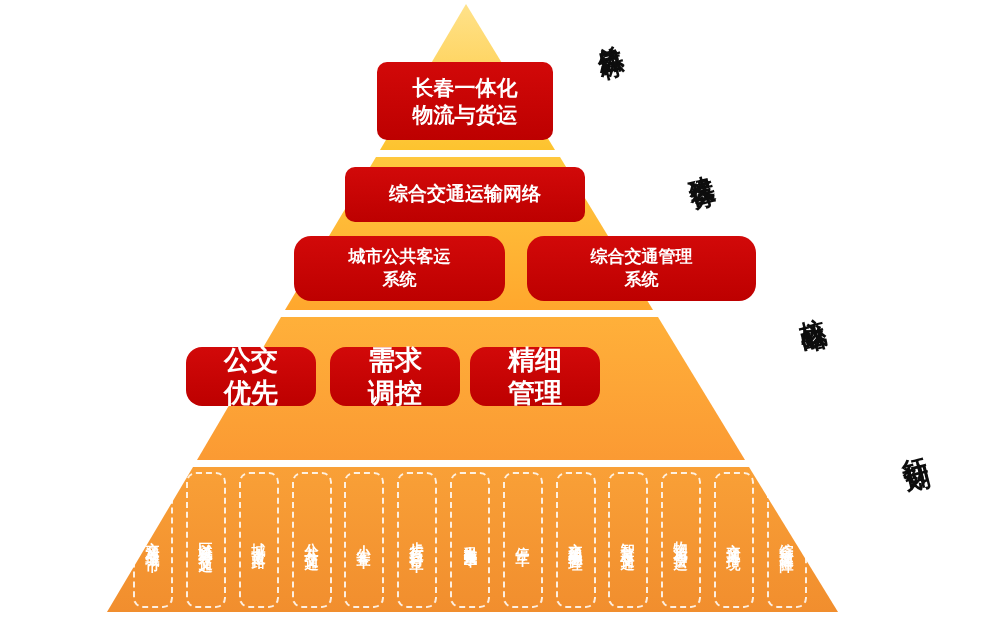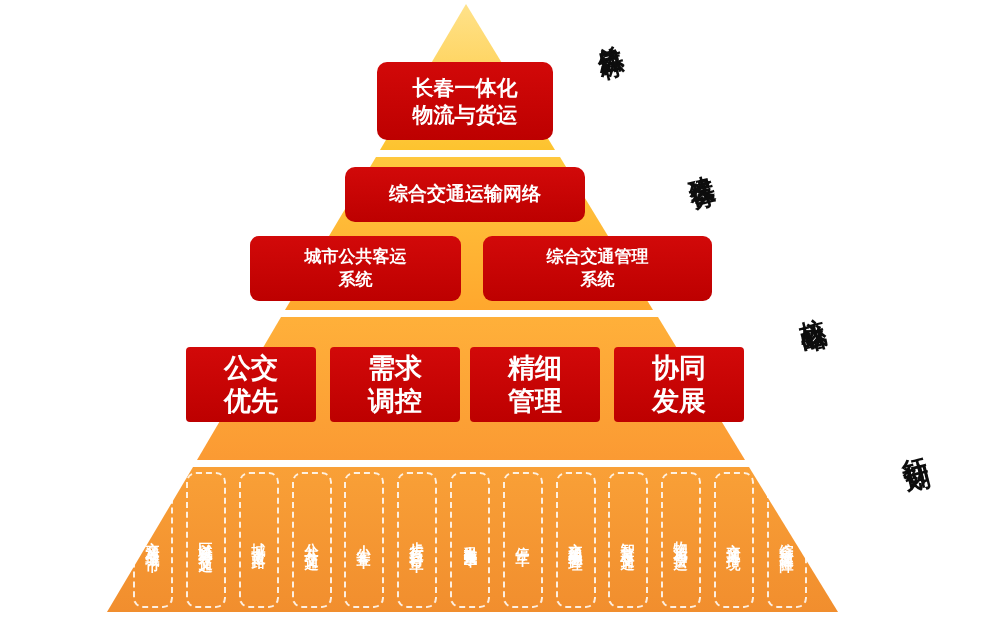--- a/index.html
+++ b/index.html
@@ -16,24 +16,24 @@
           clip-path:polygon(281px 0,658px 0,745px 143px,197px 143px);}
   .tier-4{top:467px;height:145px;background:linear-gradient(180deg,#f9a037 0%,#f18e2e 100%);
           clip-path:polygon(193px 0,749px 0,838px 145px,107px 145px);}
 
   
   .redbox{position:absolute;background:linear-gradient(180deg,#d20909 0%,#bd0000 100%);
           border-radius:10px;color:#ffffff;font-weight:700;text-align:center;
           display:flex;flex-direction:column;align-items:center;justify-content:center;line-height:1.3;}
   .goal-box{left:377px;top:62px;width:176px;height:78px;font-size:21px;}
   .network-box{left:345px;top:167px;width:240px;height:55px;font-size:19px;}
-  .system-box{top:236px;height:65px;font-size:17px;border-radius:9px;}
+  .system-box{top:236px;height:65px;font-size:17px;border-radius:17px;margin-left:44px;}
   .passenger-box{left:250px;width:211px;}
   .management-box{left:483px;width:229px;}
-  .strategy-box{top:347px;width:130px;height:75px;font-size:27px;line-height:1.22;border-radius:4px;}
+  .strategy-box{top:347px;width:130px;height:59px;font-size:27px;line-height:1.22;border-radius:16px;}
   .strategy-0{left:186px;} .strategy-1{left:330px;} .strategy-2{left:470px;} .strategy-3{left:614px;}
 
   
   .action-item{position:absolute;top:472px;width:40px;height:136px;
                border:2px dashed rgba(255,255,255,0.85);border-radius:10px;box-sizing:border-box;
                display:flex;align-items:center;justify-content:center;}
   .action-item .vtext{writing-mode:vertical-rl;text-orientation:upright;
                color:#ffffff;font-weight:700;font-size:14px;letter-spacing:4px;white-space:nowrap;}
   .action-item.mid .vtext{letter-spacing:3px;}
   .action-item.dense .vtext{font-size:13px;letter-spacing:1px;}
@@ -79,24 +79,20 @@
     <span>优先</span>
   </div>
   <div class="redbox strategy-box strategy-2">
     <span>精细</span>
     <span>管理</span>
   </div>
   <div class="redbox strategy-box strategy-1">
     <span>需求</span>
     <span>调控</span>
   </div>
-  <div class="redbox strategy-box strategy-3">
-    <span>协同</span>
-    <span>发展</span>
-  </div>
 
   <div class="action-item" style="left:133px">
     <span class="vtext">交通与城市</span>
   </div>
   <div class="action-item mid" style="left:186px">
     <span class="vtext">区域对外交通</span>
   </div>
   <div class="action-item" style="left:239px">
     <span class="vtext">城市道路</span>
   </div>

